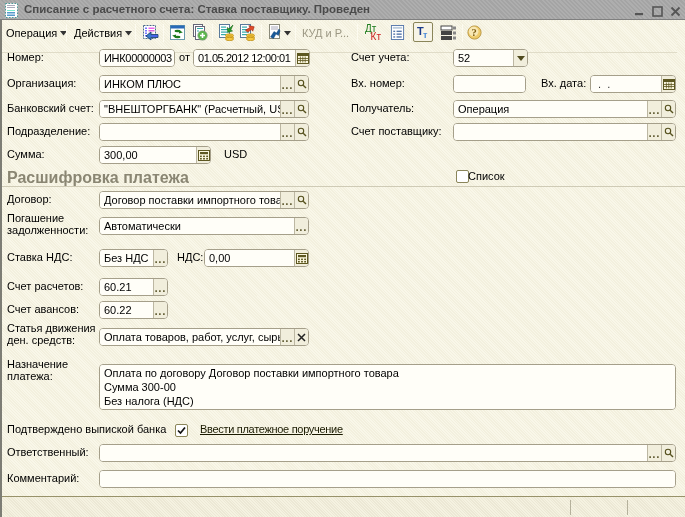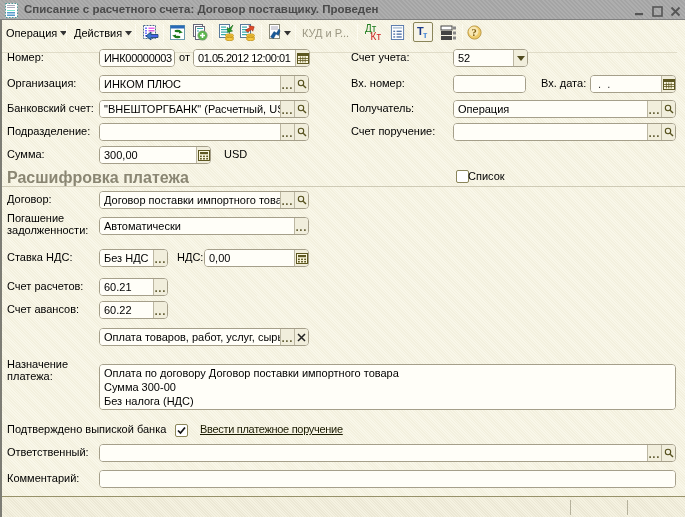--- a/index.html
+++ b/index.html
@@ -38,21 +38,21 @@
 
   <div id="title">
     <svg style="position:absolute;left:4px;top:3px" width="15" height="15" viewBox="0 0 15 15">
       <rect x="1.5" y="0.5" width="12" height="14" fill="#fff" stroke="#4a9a9a" stroke-dasharray="1.5 1.5"></rect>
       <rect x="3" y="2" width="8" height="1" fill="#aab"></rect>
       <rect x="3" y="4" width="8" height="1" fill="#aab"></rect>
       <rect x="3" y="7" width="8" height="1" fill="#7ec"></rect>
       <rect x="3" y="9" width="8" height="1.5" fill="#59c"></rect>
       <rect x="3" y="11.5" width="8" height="1.5" fill="#59c"></rect>
     </svg>
-    <div class="t">Списание с расчетного счета: Договор поставщику. Проведен</div>
+    <div class="t">Списание с расчетного счета: Ставка поставщику. Проведен</div>
     <svg style="position:absolute;right:41px;top:13px" width="9" height="3">
         <rect width="8" height="2.2" fill="#555"></rect>
       </svg>
     <svg style="position:absolute;right:22px;top:6px" width="11" height="11">
         <rect x="1" y="1" width="9" height="9" fill="none" stroke="#555" stroke-width="1.6"></rect>
       </svg>
     <svg style="position:absolute;right:4px;top:6px" width="11" height="11">
         <path d="M1.5 1.5 L9.5 9.5 M9.5 1.5 L1.5 9.5" stroke="#555" stroke-width="1.8"></path>
       </svg>
   </div>
@@ -267,21 +267,21 @@
     <div class="bt">
         <span class="dots">...</span>
       </div>
     <div class="bt">
         <svg width="10" height="10" viewBox="0 0 10 10">
           <circle cx="4" cy="4" r="2.7" fill="none" stroke="#55501d" stroke-width="1.1"></circle>
           <path d="M6.2 6.2 L9 9" stroke="#55501d" stroke-width="1.4"></path>
         </svg>
       </div>
   </div>
-  <div class="lbl" style="left:351px;top:125px">Счет поручение:</div>
+  <div class="lbl" style="left:351px;top:125px">Счет поставщику:</div>
   <div class="fld" style="left:453px;top:123px;width:223px">
       <div class="tx"></div>
     <div class="bt">
         <span class="dots">...</span>
       </div>
     <div class="bt">
         <svg width="10" height="10" viewBox="0 0 10 10">
           <circle cx="4" cy="4" r="2.7" fill="none" stroke="#55501d" stroke-width="1.1"></circle>
           <path d="M6.2 6.2 L9 9" stroke="#55501d" stroke-width="1.4"></path>
         </svg>
@@ -370,20 +370,21 @@
   </div>
 
   <div class="lbl" style="left:7px;top:303px">Счет авансов:</div>
   <div class="fld" style="left:99px;top:301px;width:69px">
       <div class="tx">60.22</div>
     <div class="bt">
         <span class="dots">...</span>
       </div>
   </div>
 
+  <div class="lbl" style="left:7px;top:322px;line-height:12px">Статья движения<br>ден. средств:</div>
   <div class="fld" style="left:99px;top:328px;width:210px">
       <div class="tx">Оплата товаров, работ, услуг, сырья</div>
     <div class="bt">
         <span class="dots">...</span>
       </div>
     <div class="bt">
         <svg width="9" height="9" viewBox="0 0 9 9">
           <path d="M1 1 L8 8 M8 1 L1 8" stroke="#222" stroke-width="1.5"></path>
         </svg>
       </div>

